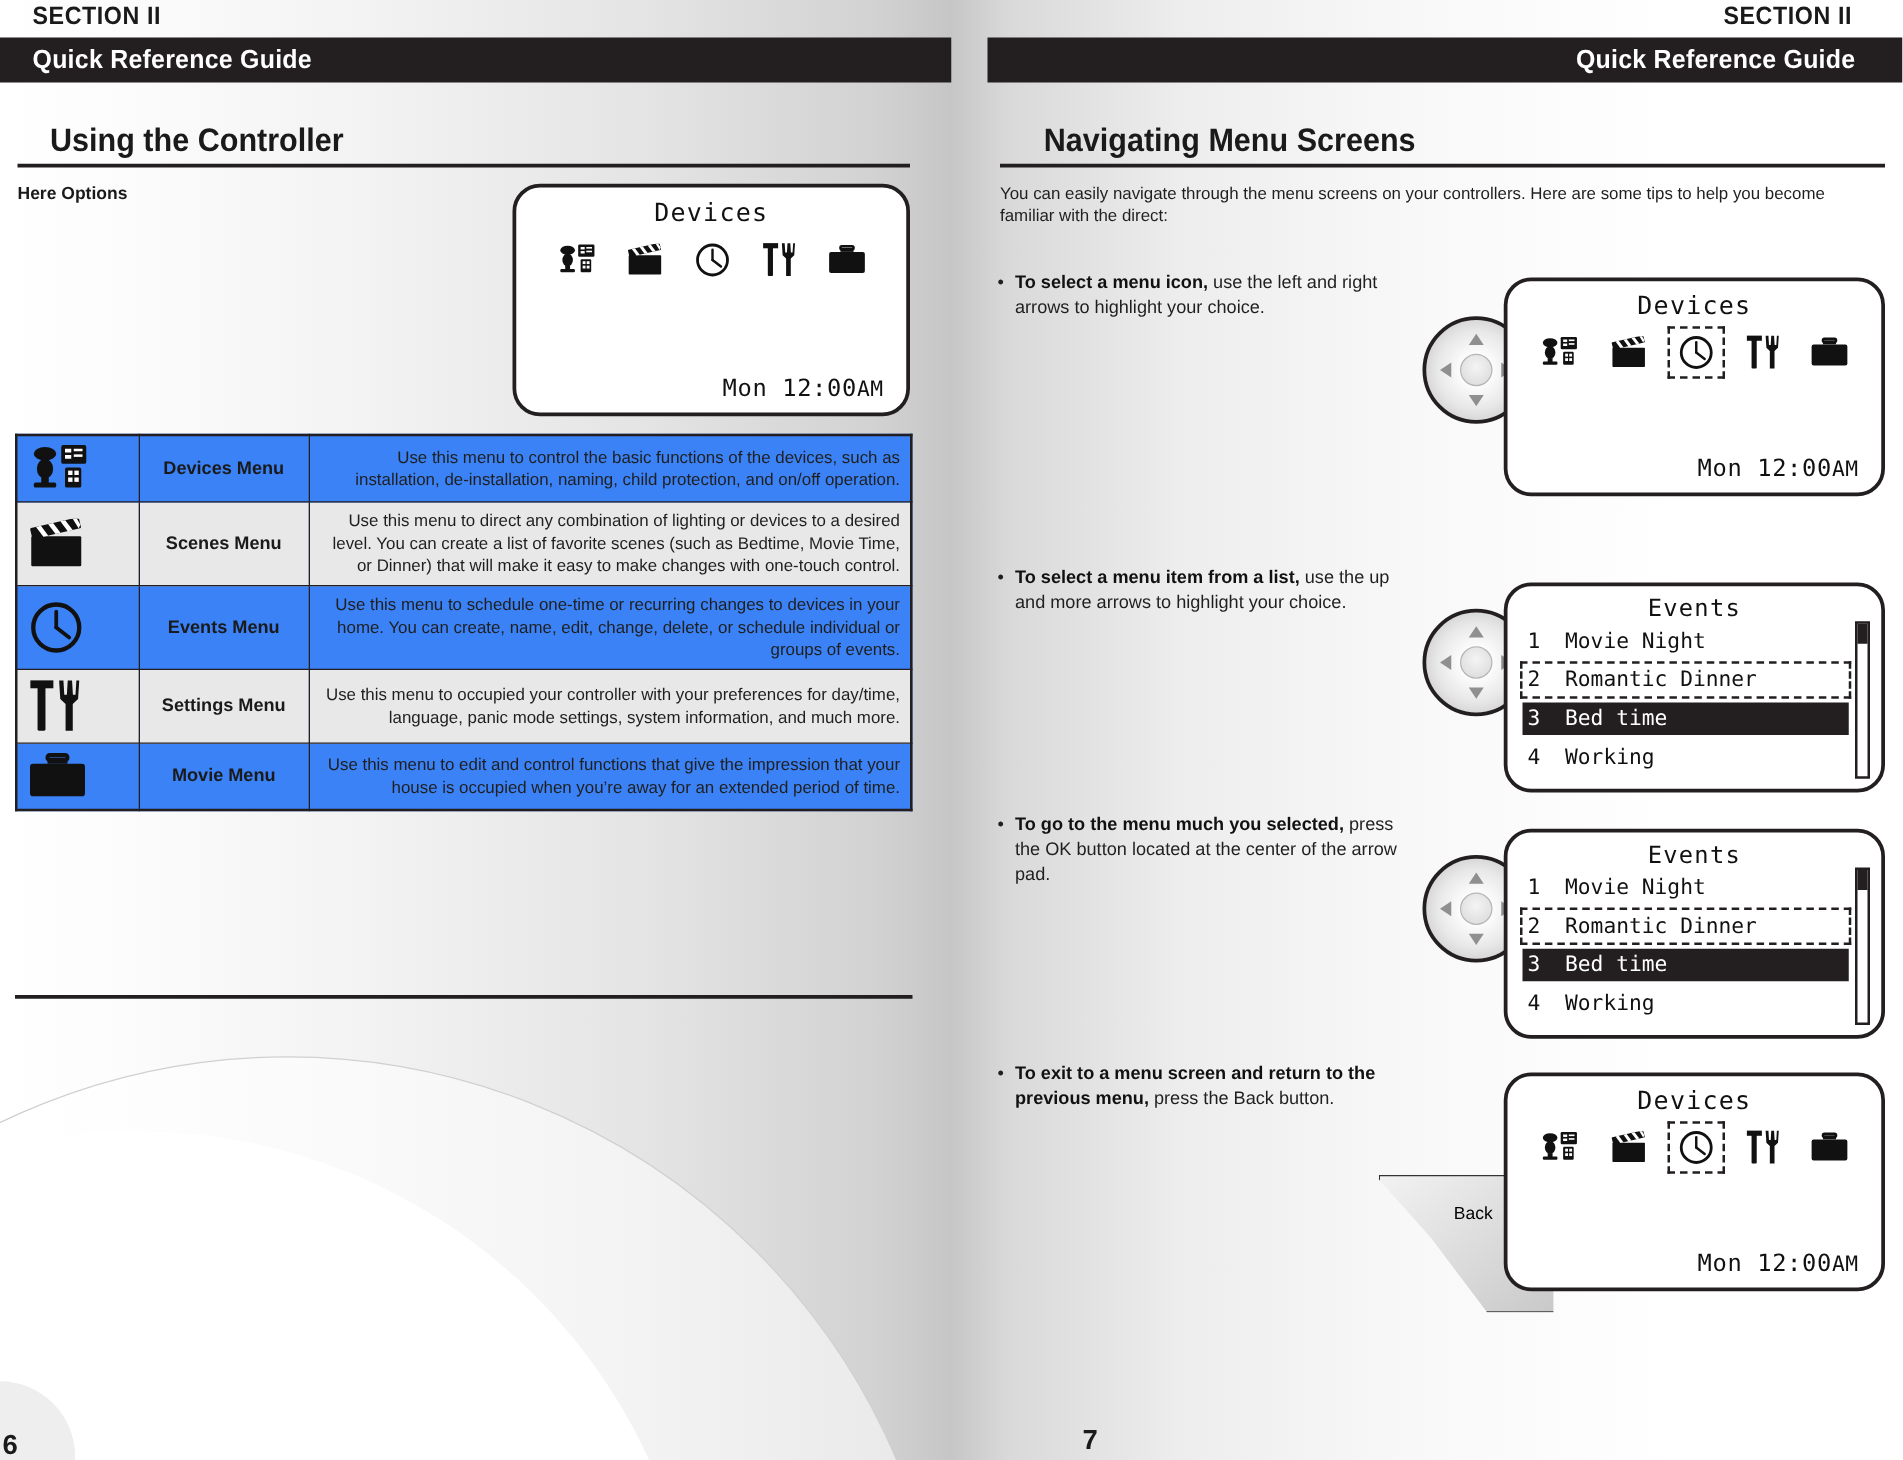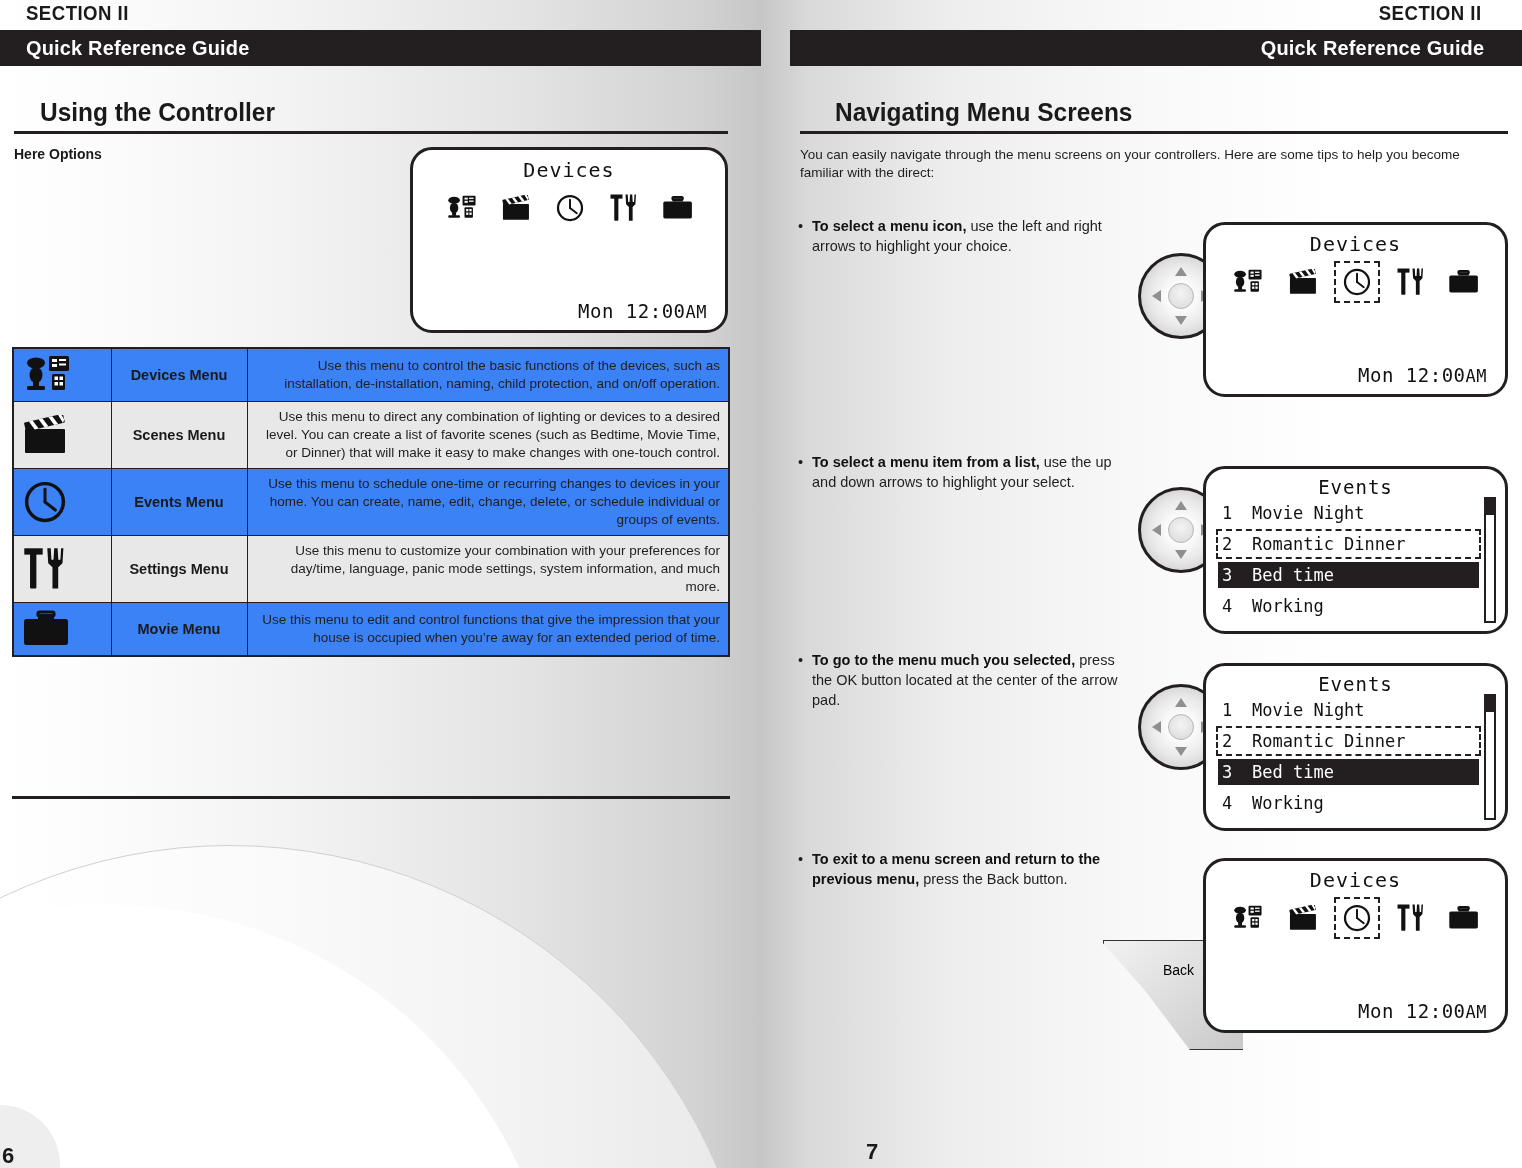--- a/index.html
+++ b/index.html
@@ -452,21 +452,21 @@
       <td class="col-name">Events Menu</td>
       <td class="col-desc">Use this menu to schedule one-time or recurring changes to devices in your home. You can create, name, edit, change, delete, or schedule individual or groups of events.</td>
     </tr>
     <tr class="alt">
       <td class="col-icon"><span class="ico-settings-lg"><svg class="ico" width="43.699999999999996" height="46" viewBox="0 0 38 40" fill="#111">
     <rect x="2" y="2" width="16" height="5.5"></rect>
     <rect x="7" y="6" width="5.5" height="31" rx="1"></rect>
     <polygon points="22,2 25,2 25.6,12 27.4,12 28,2 31,2 31.6,12 33.4,12 34,2 36,2 35.2,15 31.5,18.5 31.5,37 26.5,37 26.5,18.5 22.8,15"></polygon>
   </svg></span></td>
       <td class="col-name">Settings Menu</td>
-      <td class="col-desc">Use this menu to customize your combination with your preferences for day/time, language, panic mode settings, system information, and much more.</td>
+      <td class="col-desc">Use this menu to occupied your controller with your preferences for day/time, language, panic mode settings, system information, and much more.</td>
     </tr>
     <tr>
       <td class="col-icon"><span class="ico-away-lg"><svg class="ico" width="48" height="40" viewBox="0 0 48 40" fill="#111">
     <rect x="16" y="3" width="16" height="4" rx="1.8" fill="none" stroke="#111" stroke-width="3.2"></rect>
     <rect x="16" y="5" width="16" height="5"></rect>
     <rect x="2" y="10" width="44" height="26" rx="2.5"></rect>
   </svg></span></td>
       <td class="col-name">Movie Menu</td>
       <td class="col-desc">Use this menu to edit and control functions that give the impression that your house is occupied when you’re away for an extended period of time.</td>
     </tr>
@@ -487,21 +487,21 @@
 
 <div id="intro-text">You can easily navigate through the menu screens on your controllers. Here are some tips to help you become familiar with the direct:</div>
 
 <div class="bullet" id="bullet-1">
   <span class="dot">•</span>
   <span class="body"><b>To select a menu icon,</b><span> use the left and right arrows to highlight your choice.</span></span>
 </div>
 
 <div class="bullet" id="bullet-2">
   <span class="dot">•</span>
-  <span class="body"><b>To select a menu item from a list,</b><span> use the up and down arrows to highlight your select.</span></span>
+  <span class="body"><b>To select a menu item from a list,</b><span> use the up and more arrows to highlight your choice.</span></span>
 </div>
 
 <div class="bullet" id="bullet-3">
   <span class="dot">•</span>
   <span class="body"><b>To go to the menu much you selected,</b><span> press the OK button located at the center of the arrow pad.</span></span>
 </div>
 
 <div class="bullet" id="bullet-4">
   <span class="dot">•</span>
   <span class="body"><b>To exit to a menu screen and return to the previous menu,</b><span> press the Back button.</span></span>

